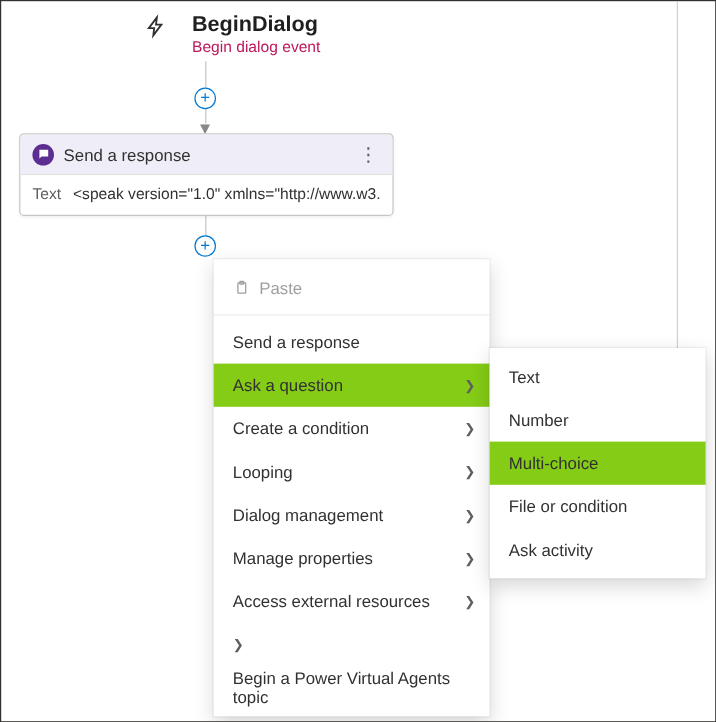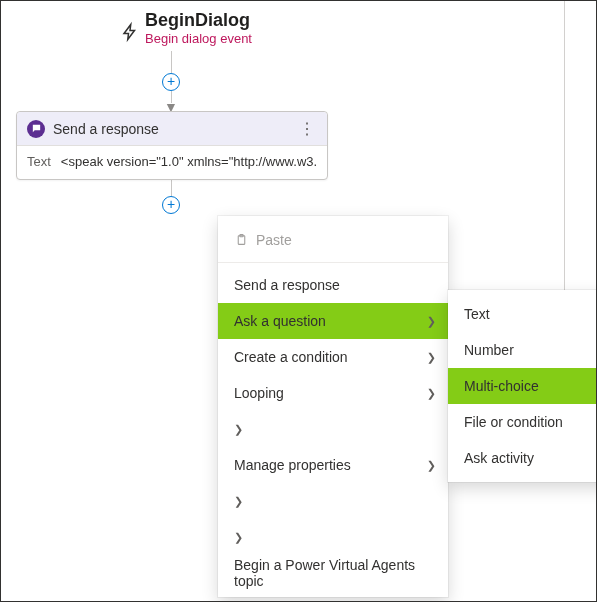--- a/index.html
+++ b/index.html
@@ -23,22 +23,22 @@
     position: absolute;
     width: 1px;
     background: #c8c6c4;
     left: 170px;
   }
   .begin-block {
     position: absolute;
     left: 120px;
     top: 8px;
     display: flex;
-    align-items: flex-end;
-    gap: 6px;
+    align-items: flex-start;
+    gap: 21px;
   }
   .bolt {
     font-size: 22px;
     line-height: 1;
     color: #323130;
     margin-top: 2px;
   }
   .begin-title {
     font-size: 18px;
     font-weight: 600;
@@ -123,21 +123,20 @@
   .node-body-val {
     color: #323130;
     white-space: nowrap;
     overflow: hidden;
   }
   .menu {
     position: absolute;
     background: #fff;
     box-shadow: 0 6px 16px rgba(0,0,0,0.16), 0 0 0 1px rgba(0,0,0,0.05);
     padding: 6px 0;
-    margin-left: 40px;
   }
   .menu-main {
     left: 177px;
     top: 215px;
     width: 230px;
   }
   .menu-sub {
     left: 407px;
     top: 289px;
     width: 180px;
@@ -246,27 +245,29 @@
       </div>
       <div class="menu-item">
         <span class="menu-label">Create a condition</span>
         <span class="chev">❯</span>
       </div>
       <div class="menu-item">
         <span class="menu-label">Looping</span>
         <span class="chev">❯</span>
       </div>
       <div class="menu-item">
+        <span class="menu-label">Dialog management</span>
         <span class="chev">❯</span>
       </div>
       <div class="menu-item">
         <span class="menu-label">Manage properties</span>
         <span class="chev">❯</span>
       </div>
       <div class="menu-item">
+        <span class="menu-label">Access external resources</span>
         <span class="chev">❯</span>
       </div>
       <div class="menu-item">
         <span class="chev">❯</span>
       </div>
       <div class="menu-item">
         <span class="menu-label">Begin a Power Virtual Agents topic</span>
       </div>
     </div>
 

